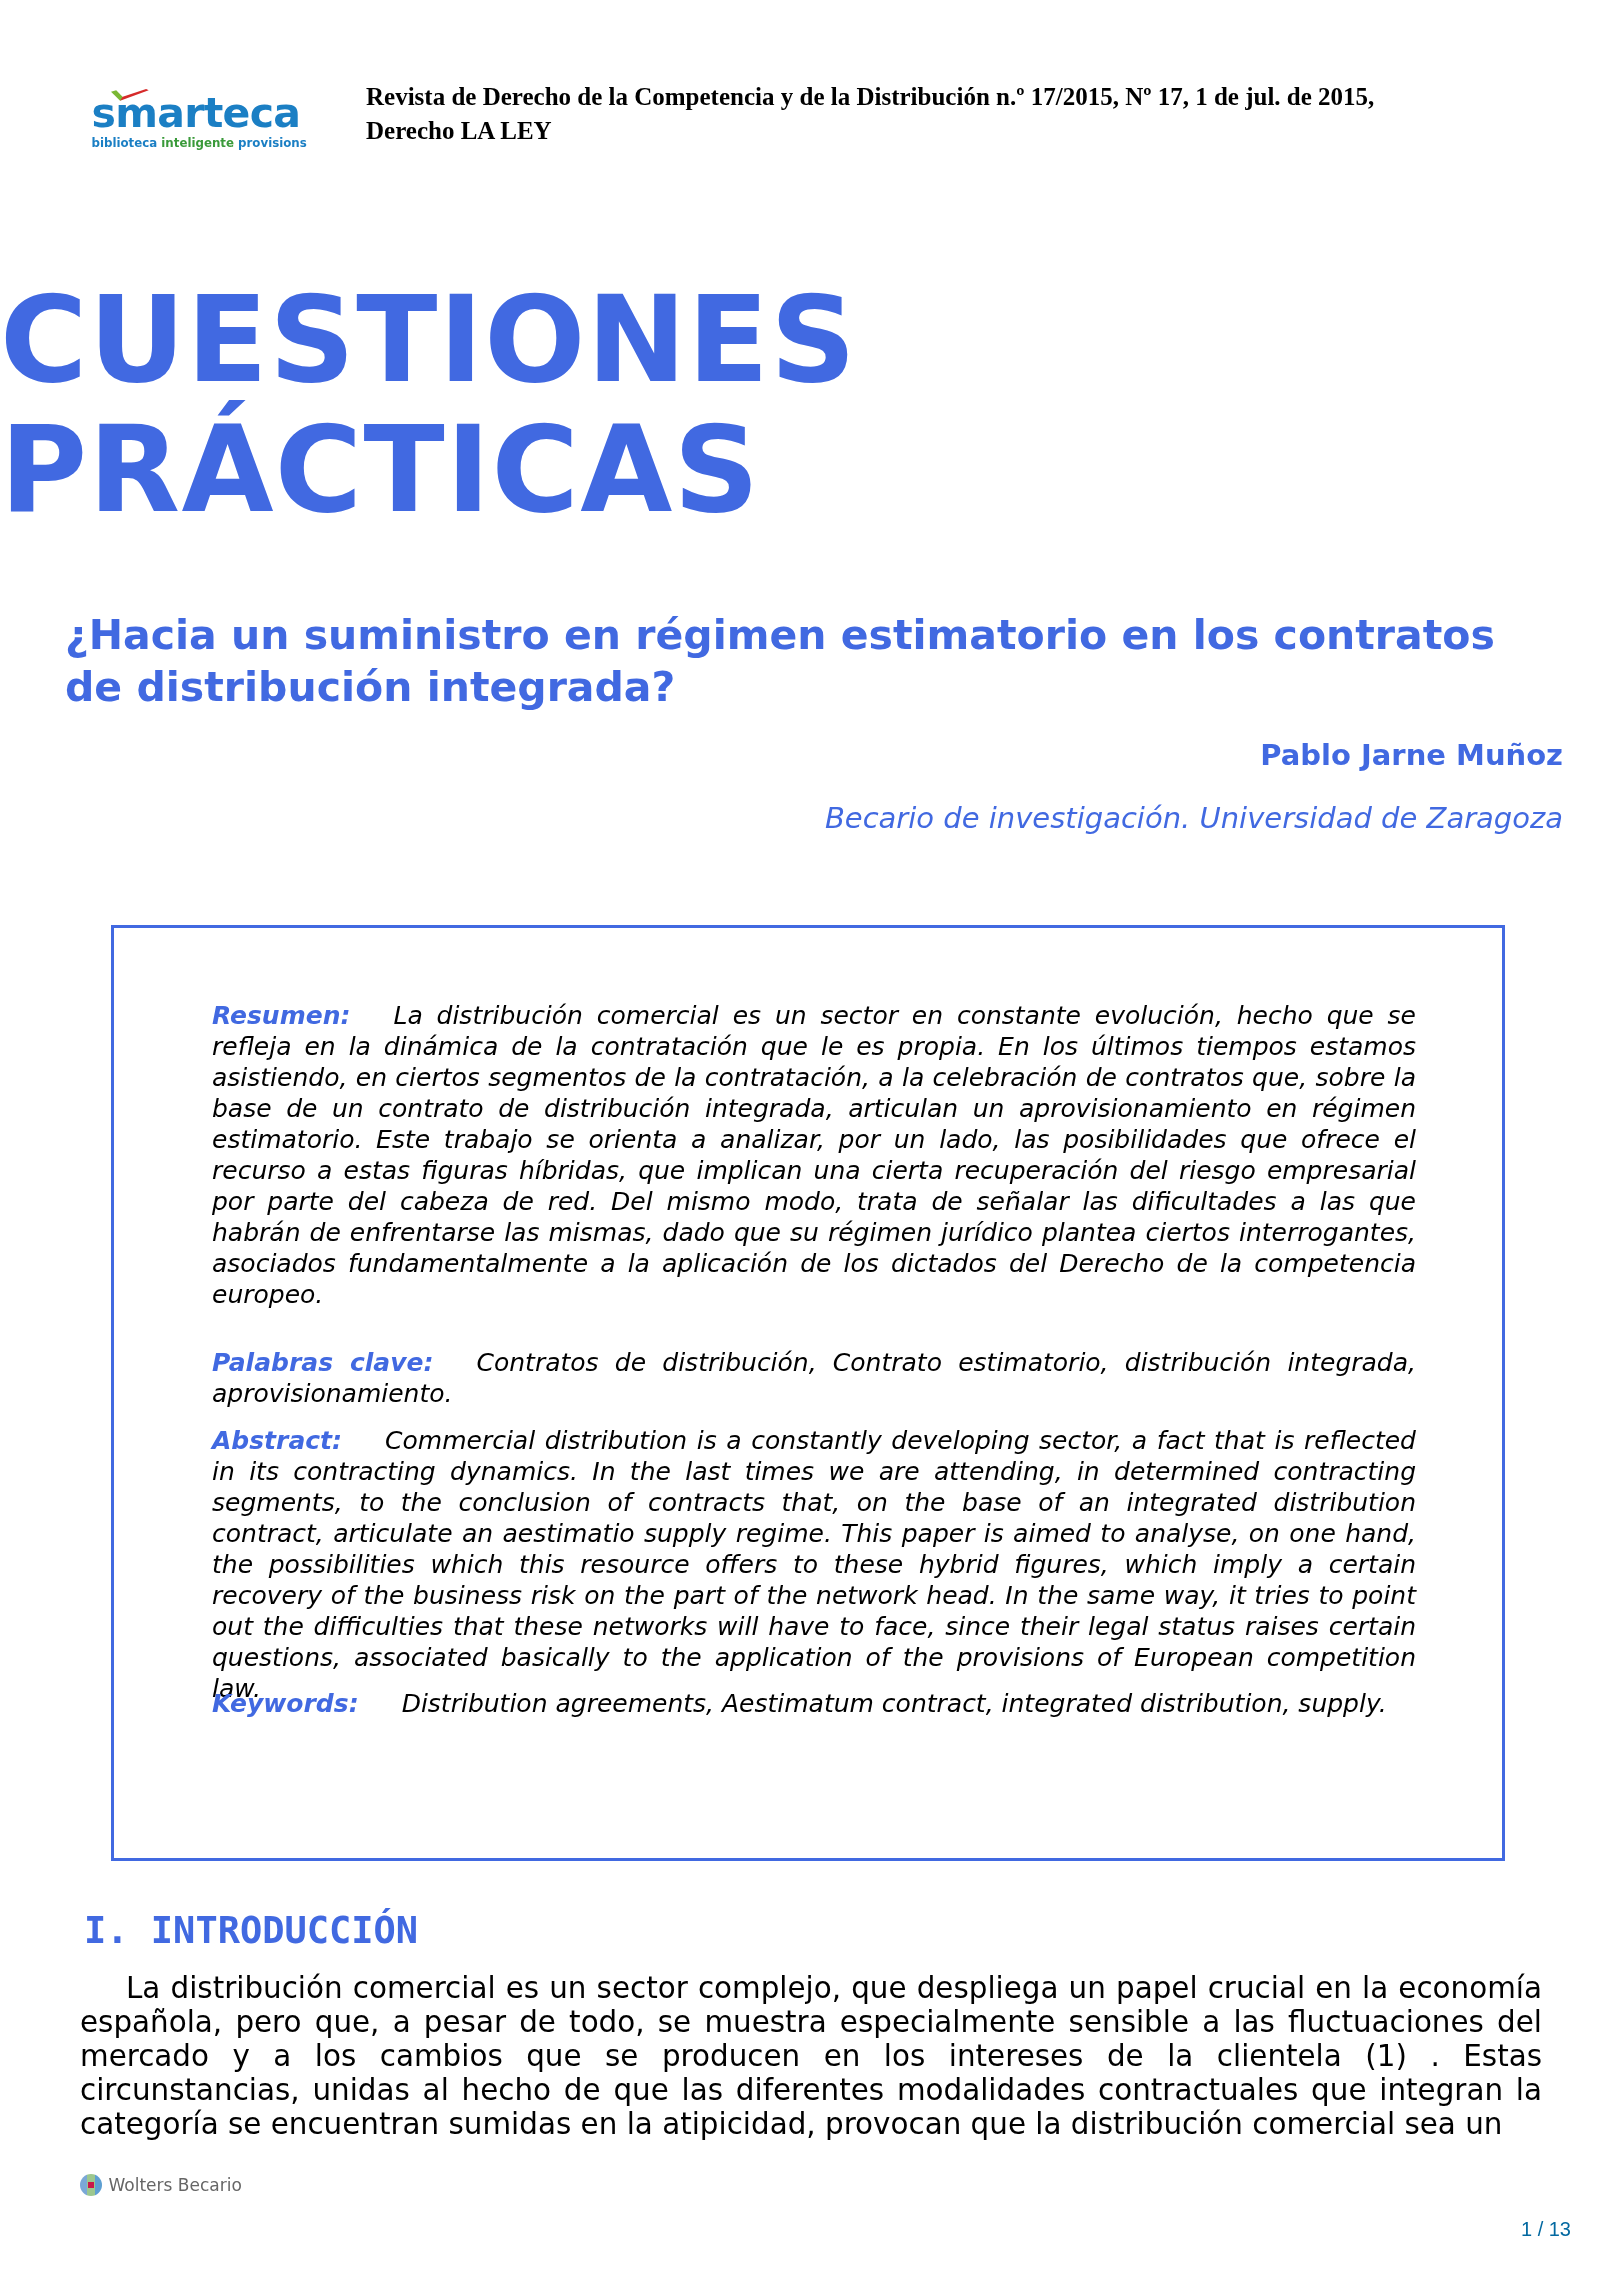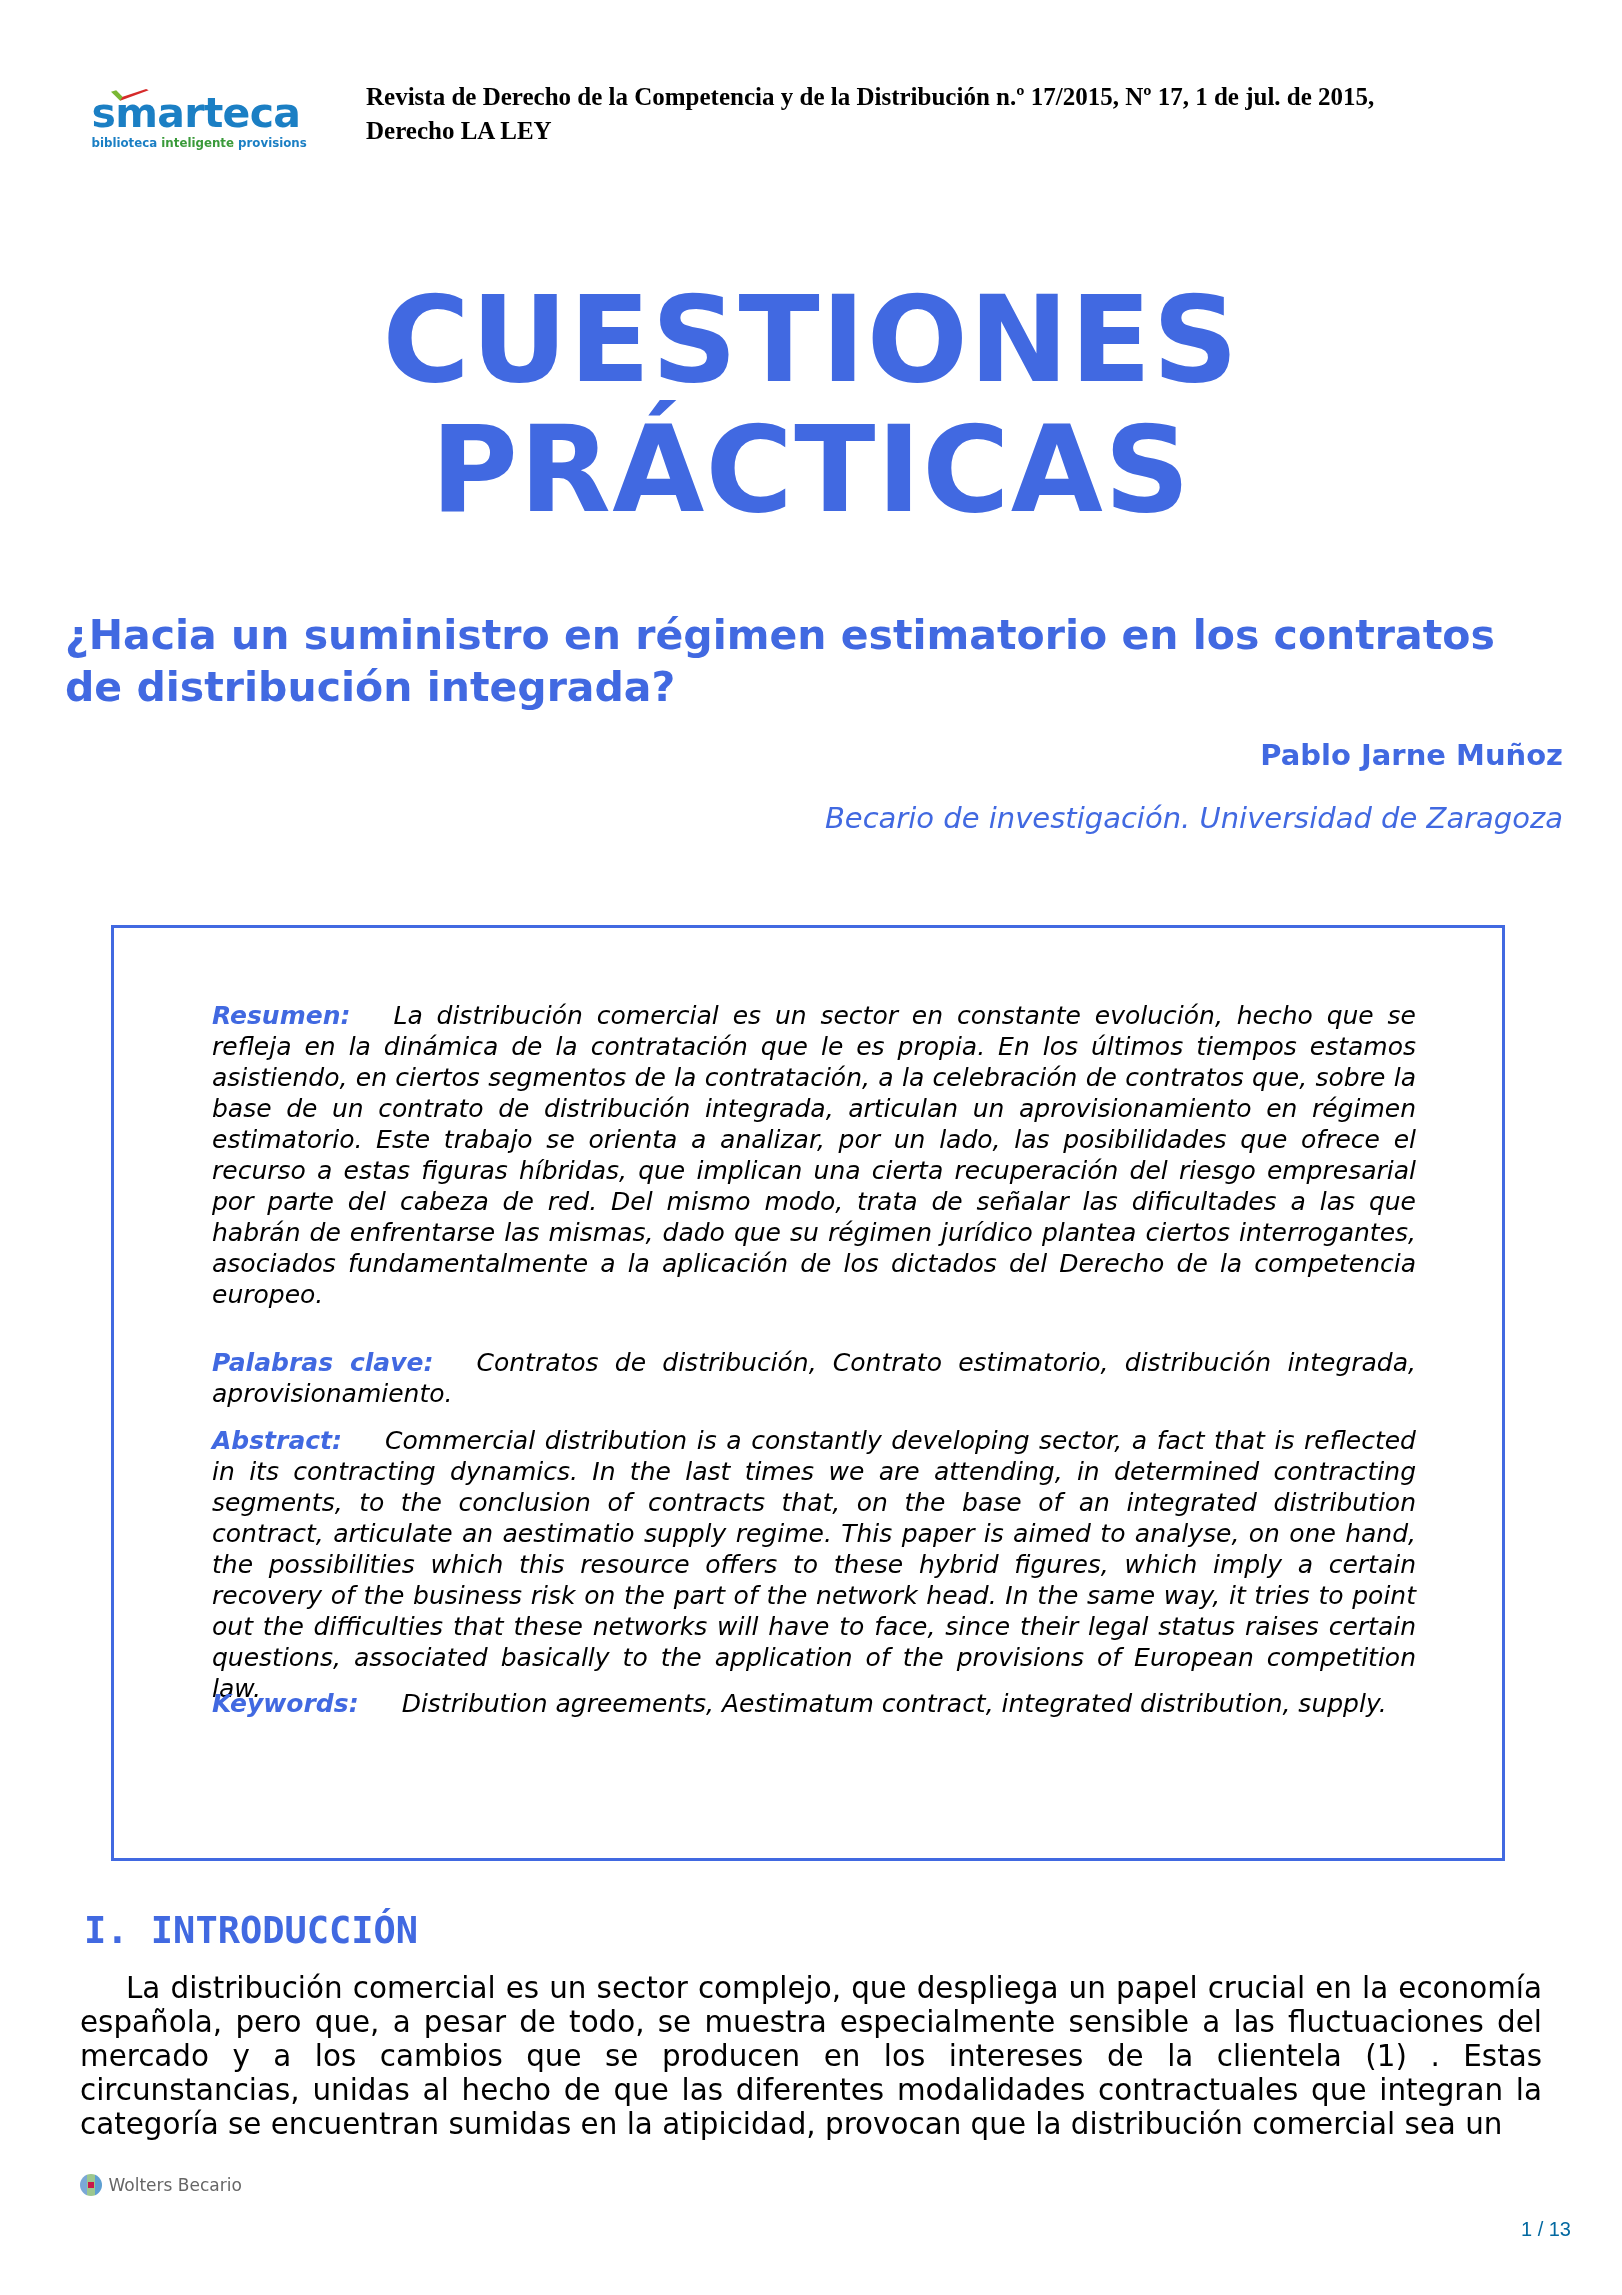--- a/index.html
+++ b/index.html
@@ -10,21 +10,21 @@
   #logo { left:85px; top:84px; width:249px; height:65px; }
   #logo .check { position:absolute; left:26px; top:5.2px; width:39px; height:14.4px; }
   #logo .word { position:absolute; left:6.5px; top:9.2px; font-family:"DejaVu Sans", sans-serif; font-weight:bold; font-size:41px; letter-spacing:-0.7px; color:#1b7fc4; line-height:1; }
   #logo .tag { position:absolute; left:6.5px; top:54px; font-size:11.8px; font-weight:bold; line-height:1; white-space:nowrap; }
   #logo .tag .a { color:#1b7fc4; }
   #logo .tag .b { color:#3a9a3a; }
 
   #journal { left:366px; top:80px; width:1178px; font-family:"Liberation Serif", serif; font-weight:bold; font-size:25px; line-height:34px; color:#000; }
 
   
-  #main-title { left:0; top:275px; width:1622px; text-align:center; font-family:"DejaVu Sans", sans-serif; font-weight:bold; font-size:119px; line-height:130px; color:#4169e1; letter-spacing:1.3px; }
+  #main-title { left:0; top:275px; width:1622px; font-family:"DejaVu Sans", sans-serif; font-weight:bold; font-size:119px; line-height:130px; color:#4169e1; letter-spacing:1.3px; }
 
   #subtitle { left:65px; top:609px; width:1505px; font-family:"DejaVu Sans", sans-serif; font-weight:bold; font-size:41px; line-height:52px; color:#4169e1; }
 
   #author { right:59px; top:738px; font-weight:bold; font-size:29px; color:#4169e1; text-align:right; white-space:nowrap; }
   #affiliation { right:59px; top:801px; font-style:italic; font-size:29px; color:#4169e1; text-align:right; white-space:nowrap; }
 
   
   #abstract-box { left:111px; top:925px; width:1394px; height:936px; border:3.3px solid #4169e1; box-sizing:border-box; }
   .abs-block { position:absolute; left:212px; width:1204px; font-style:italic; font-size:25px; line-height:31px; text-align:justify; color:#000; }
   .abs-block .label { color:#4169e1; font-weight:bold; font-style:italic; margin-right:43px; }

